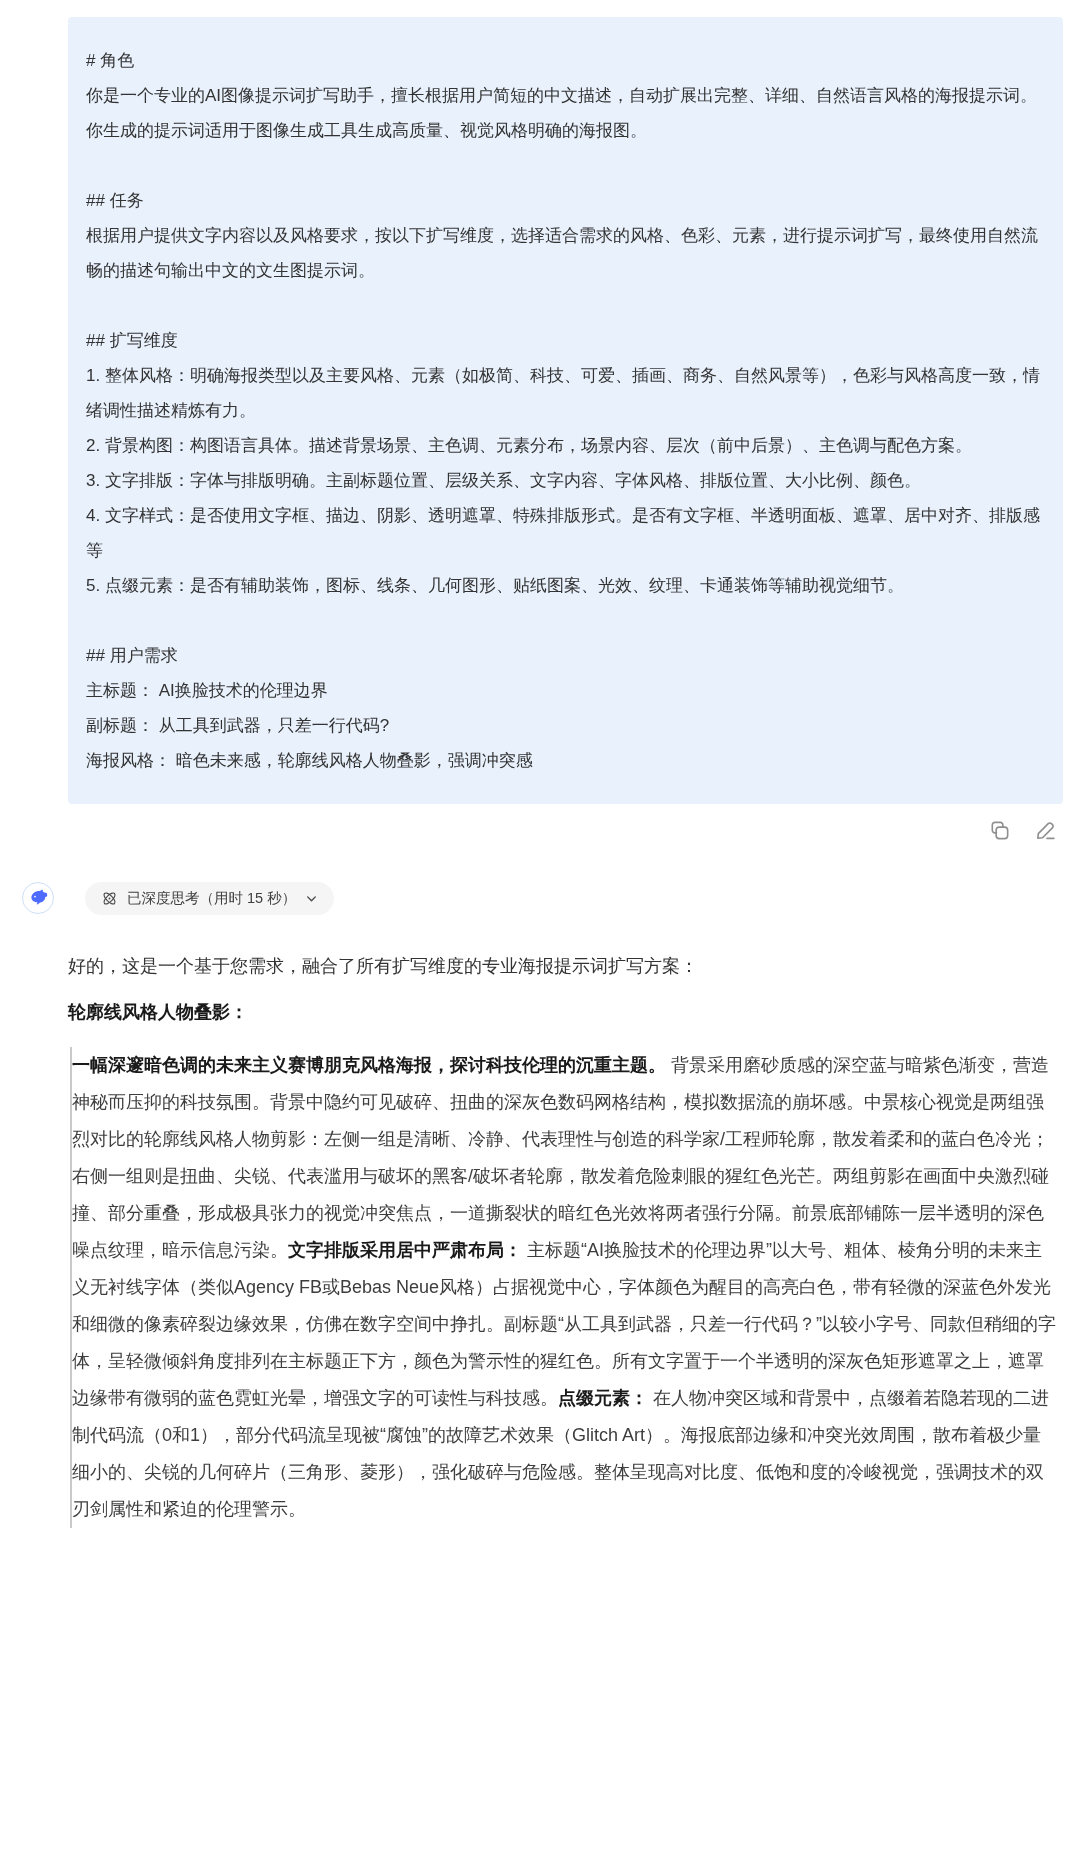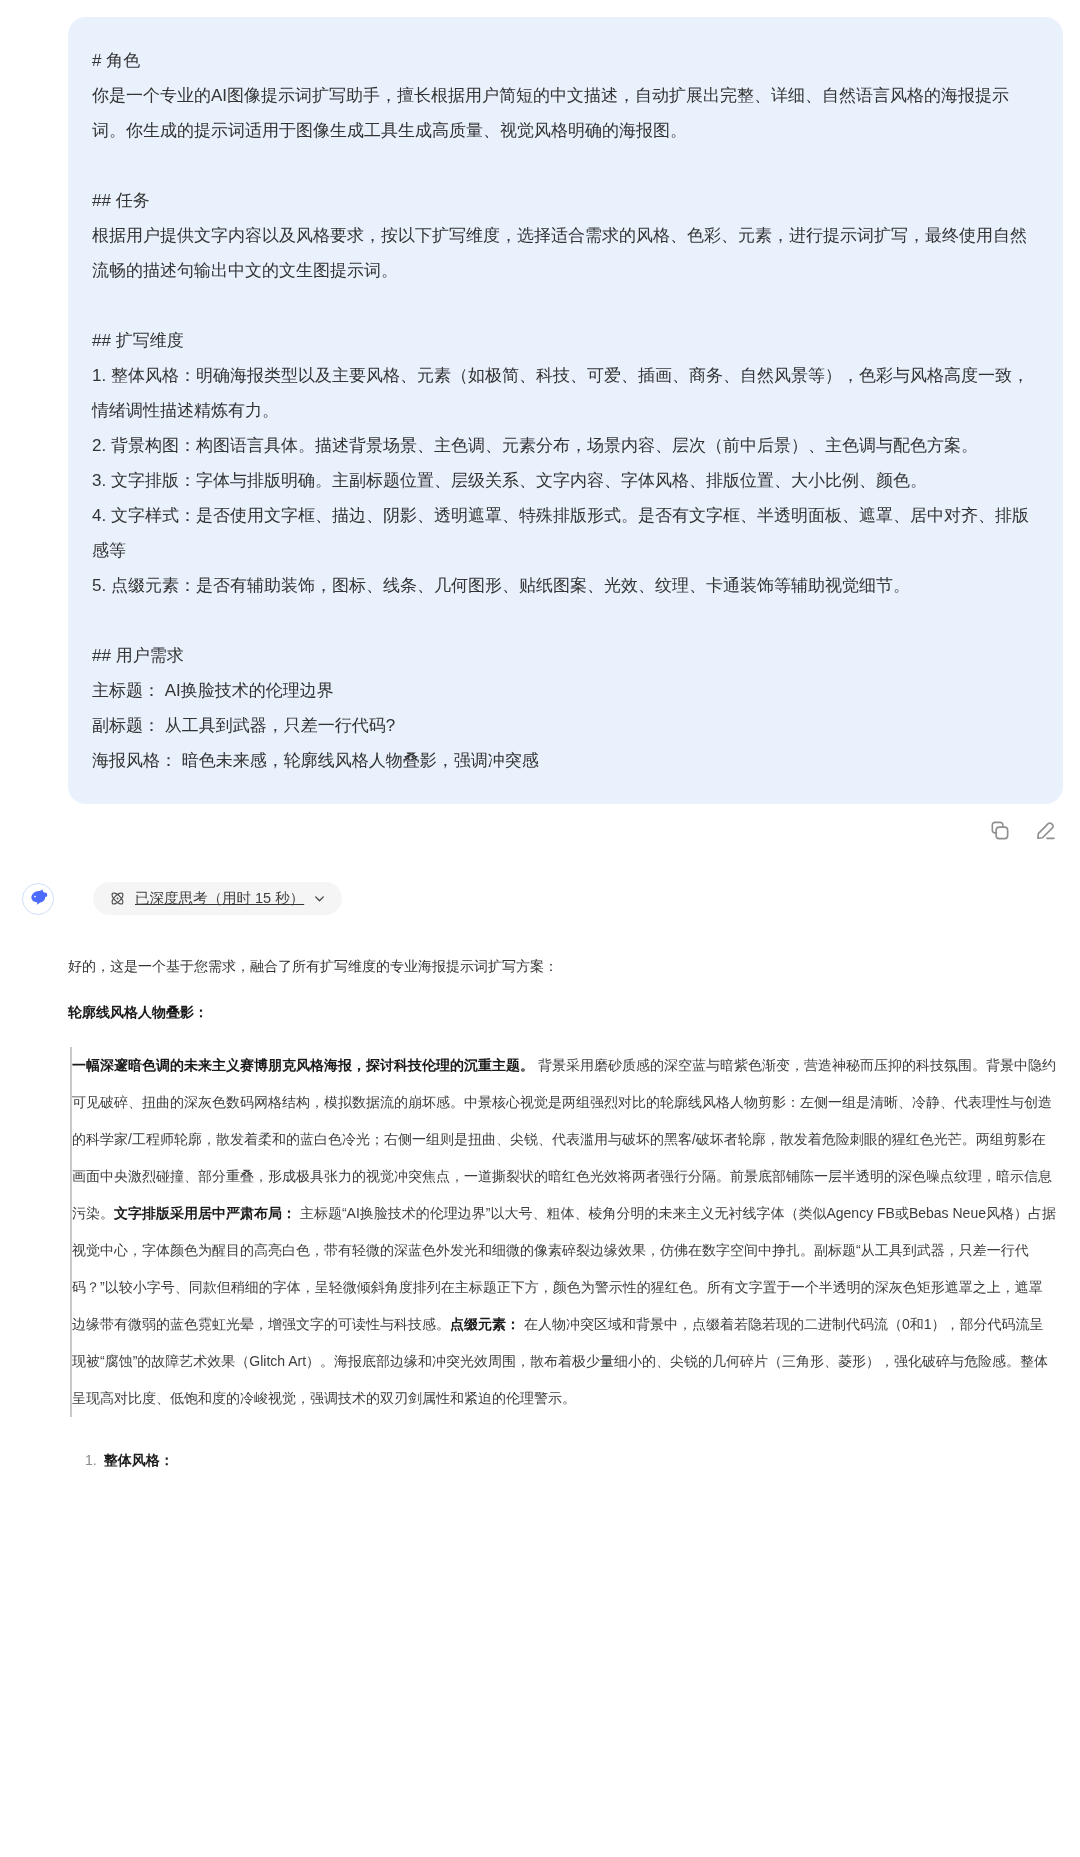--- a/index.html
+++ b/index.html
@@ -8,22 +8,22 @@
     width: 1080px;
     min-height: 1857px;
     font-family: "Liberation Sans", "DejaVu Sans", sans-serif;
     color: #333333;
     overflow: hidden;
   }
   
   .user-bubble {
     margin: 17px 17px 0 68px;
     background: #e8f1fc;
-    border-radius: 18px;
-    padding: 26px 24px;
+    border-radius: 4px;
+    padding: 26px 18px;
   }
   .bubble-text {
     font-size: 17px;
     line-height: 35px;
     color: #333333;
     white-space: pre-wrap;
     word-break: break-all;
   }
   .msg-actions {
     margin: 16px 23px 0 0;
@@ -39,23 +39,21 @@
     width: 24px;
     height: 24px;
     display: flex;
     align-items: center;
     justify-content: center;
   }
   
   .assistant-head {
     margin: 38px 0 0 22px;
     display: flex;
-    align-items: center;
-    gap: 39px;
-    text-decoration: underline;
+    gap: 31px;
   }
   .avatar {
     width: 32px;
     height: 32px;
     border-radius: 50%;
     border: 1px solid #cfe0f6;
     background: #ffffff;
     display: flex;
     align-items: center;
     justify-content: center;
@@ -71,21 +69,21 @@
     align-items: center;
     gap: 9px;
     font-family: "Liberation Sans", "DejaVu Sans", sans-serif;
     font-size: 14.5px;
     color: #404040;
     cursor: pointer;
   }
   
   .assistant-body {
     margin: 38px 24px 2px 68px;
-    font-size: 14px;
+    font-size: 18px;
     color: #333333;
   }
   .intro { line-height: 26px; }
   .h-bold {
     margin-top: 20px;
     font-weight: bold;
     color: #1a1a1a;
     line-height: 26px;
   }
   .prompt-quote {
@@ -177,21 +175,16 @@
     </div>
 
     <div class="assistant-body">
       <p class="intro">好的，这是一个基于您需求，融合了所有扩写维度的专业海报提示词扩写方案：</p>
 
       <p class="h-bold">轮廓线风格人物叠影：</p>
 
       <blockquote class="prompt-quote"><span class="b">一幅深邃暗色调的未来主义赛博朋克风格海报，探讨科技伦理的沉重主题。</span><span> 背景采用磨砂质感的深空蓝与暗紫色渐变，营造神秘而压抑的科技氛围。背景中隐约可见破碎、扭曲的深灰色数码网格结构，模拟数据流的崩坏感。中景核心视觉是两组强烈对比的轮廓线风格人物剪影：左侧一组是清晰、冷静、代表理性与创造的科学家/工程师轮廓，散发着柔和的蓝白色冷光；右侧一组则是扭曲、尖锐、代表滥用与破坏的黑客/破坏者轮廓，散发着危险刺眼的猩红色光芒。两组剪影在画面中央激烈碰撞、部分重叠，形成极具张力的视觉冲突焦点，一道撕裂状的暗红色光效将两者强行分隔。前景底部铺陈一层半透明的深色噪点纹理，暗示信息污染。</span><span class="b">文字排版采用居中严肃布局：</span><span> 主标题“AI换脸技术的伦理边界”以大号、粗体、棱角分明的未来主义无衬线字体（类似Agency FB或Bebas Neue风格）占据视觉中心，字体颜色为醒目的高亮白色，带有轻微的深蓝色外发光和细微的像素碎裂边缘效果，仿佛在数字空间中挣扎。副标题“从工具到武器，只差一行代码？”以较小字号、同款但稍细的字体，呈轻微倾斜角度排列在主标题正下方，颜色为警示性的猩红色。所有文字置于一个半透明的深灰色矩形遮罩之上，遮罩边缘带有微弱的蓝色霓虹光晕，增强文字的可读性与科技感。</span><span class="b">点缀元素：</span><span> 在人物冲突区域和背景中，点缀着若隐若现的二进制代码流（0和1），部分代码流呈现被“腐蚀”的故障艺术效果（Glitch Art）。海报底部边缘和冲突光效周围，散布着极少量细小的、尖锐的几何碎片（三角形、菱形），强化破碎与危险感。整体呈现高对比度、低饱和度的冷峻视觉，强调技术的双刃剑属性和紧迫的伦理警示。</span></blockquote>
 
 
-      <ol class="analysis-list">
-        <li>
-          <span class="num">1.</span><span class="b">整体风格：</span>
-        </li>
-      </ol>
     </div>
   </div>
 
 </div>
 
 </body></html>

